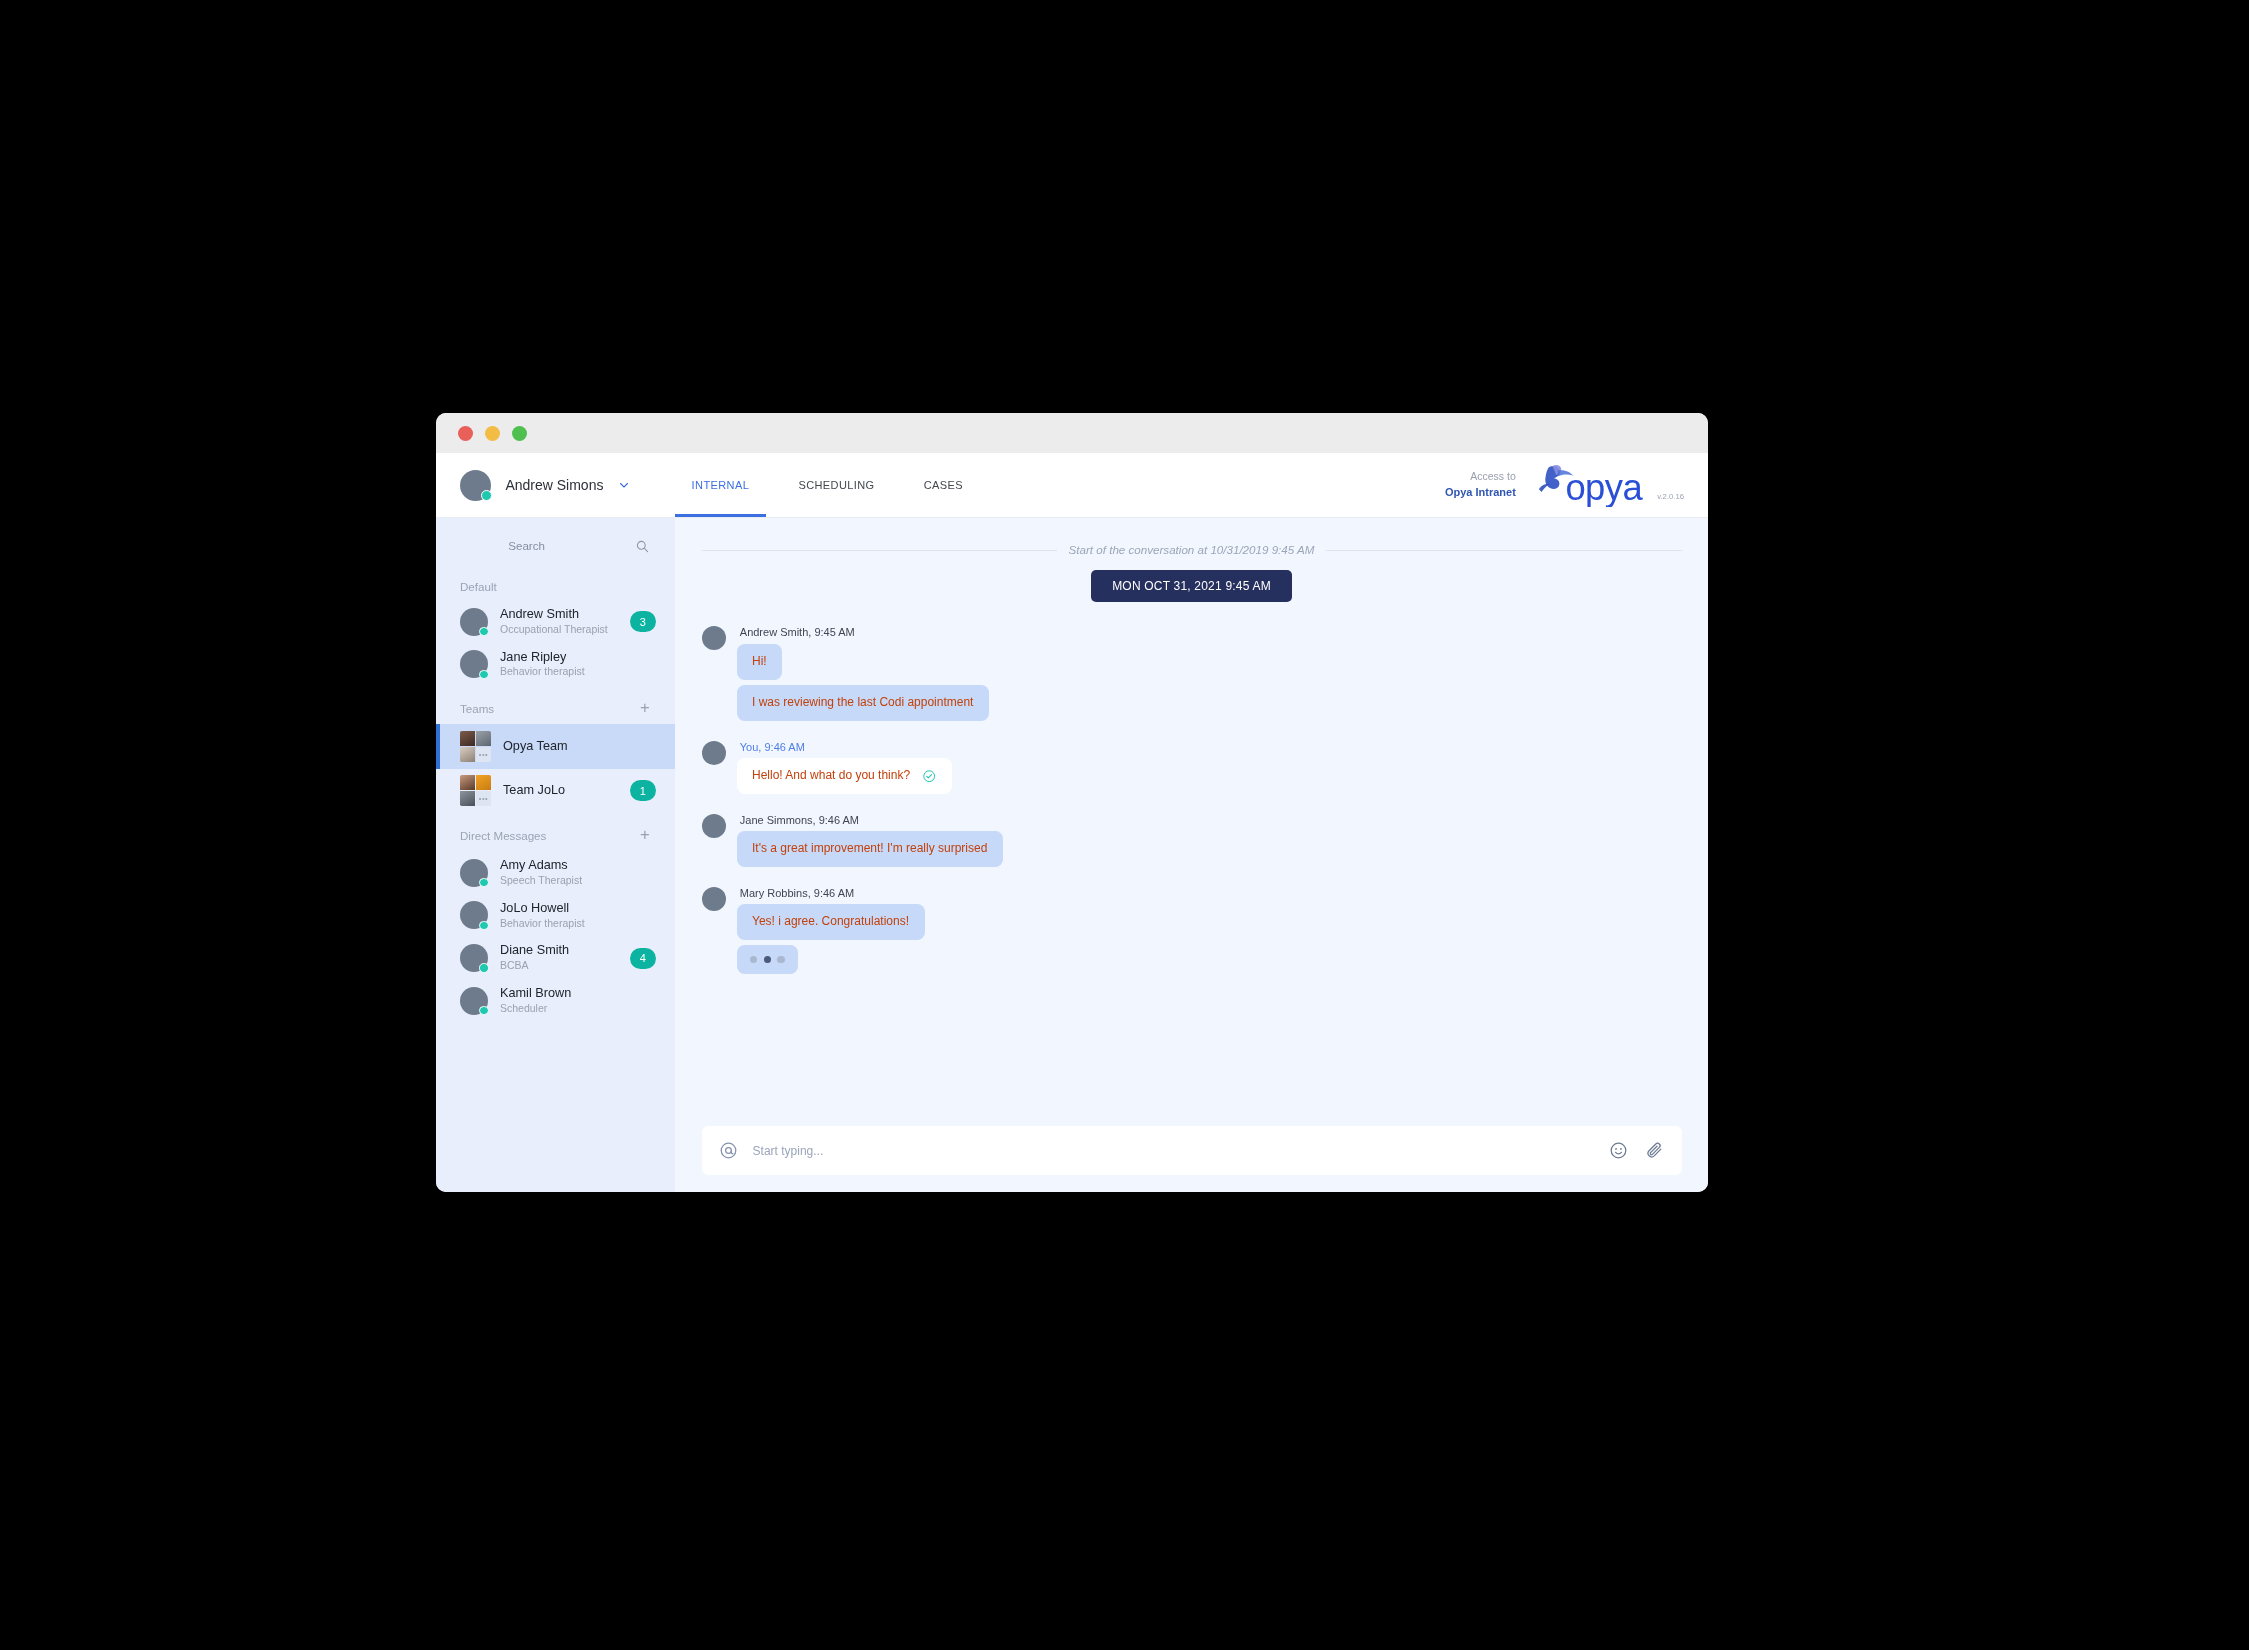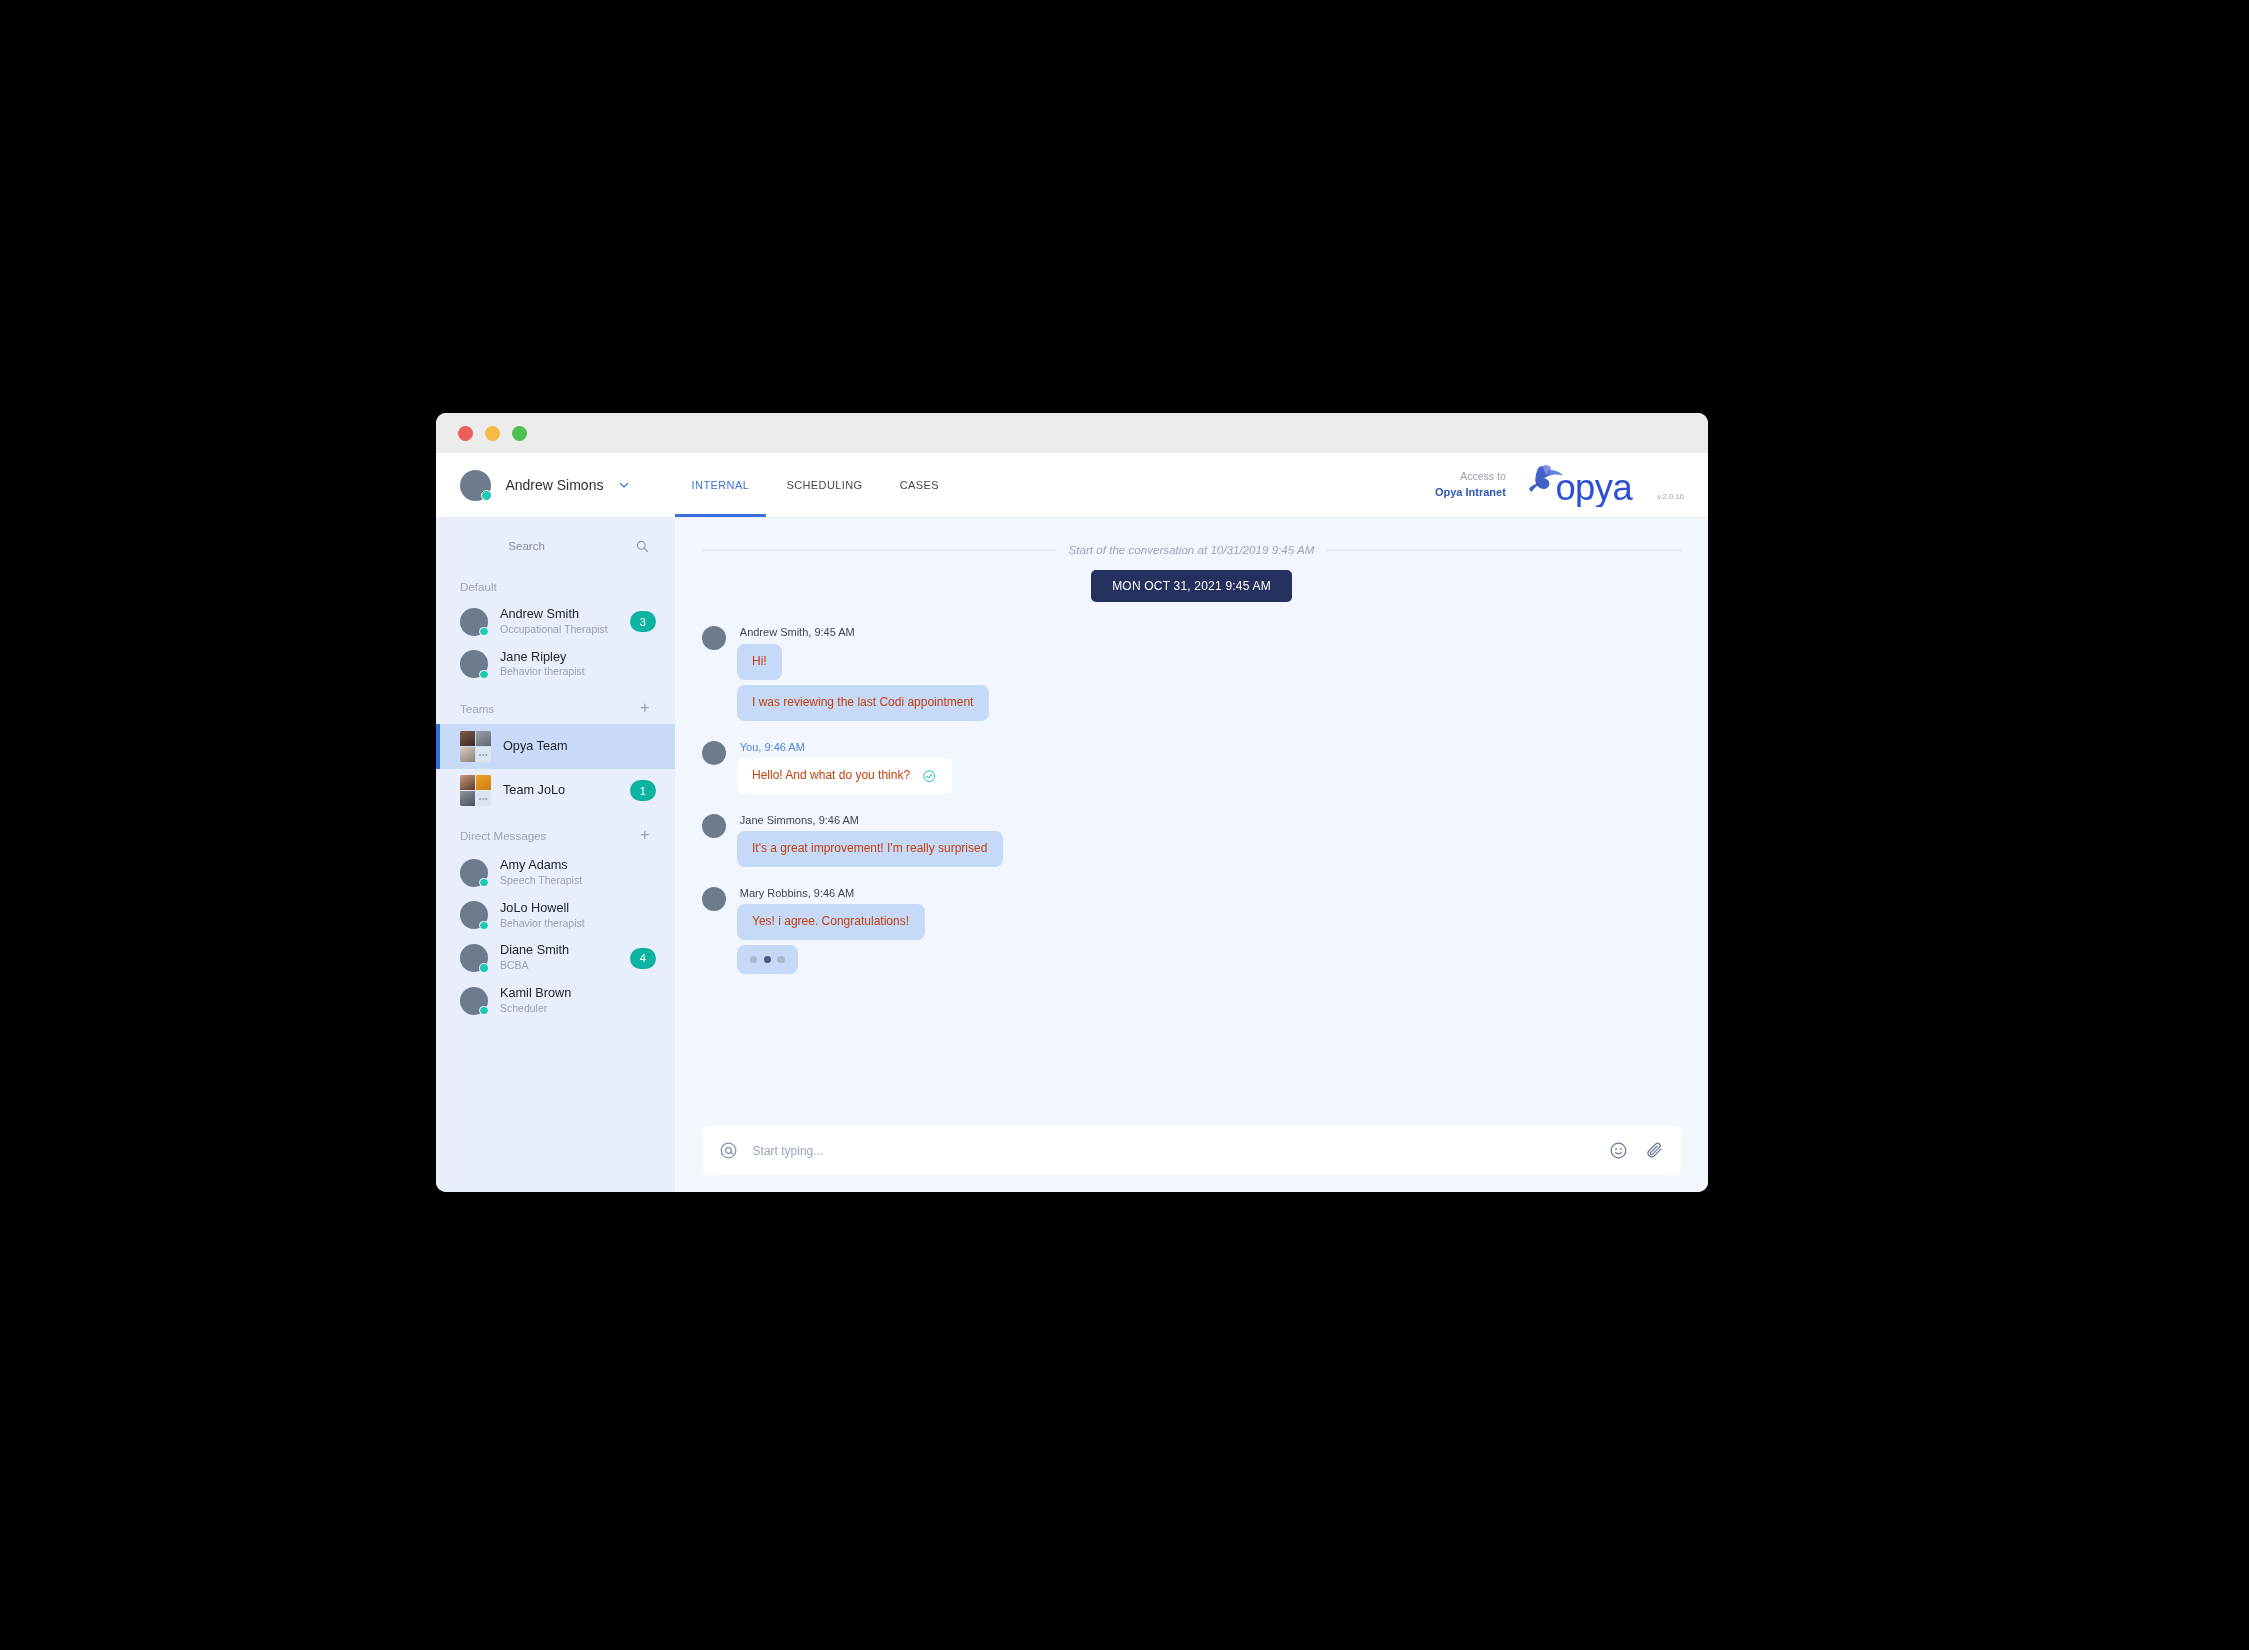--- a/index.html
+++ b/index.html
@@ -58,42 +58,42 @@
   }
   .a56 { width: 31px; height: 31px; }
   .a56 .status { width: 11px; height: 11px; }
   .a50 { width: 28px; height: 28px; }
   .a50 .status { width: 9.4px; height: 9.4px; }
   .a44 { width: 24px; height: 24px; }
 
   .username { font-size: 14px; color: #2b2f38; white-space: nowrap; }
   .chev { width: 12px; height: 12px; flex: none; }
 
-  .tabs { display: flex; gap: 4px; align-self: stretch; align-items: flex-end; }
+  .tabs { display: flex; gap: 16px; align-self: stretch; align-items: flex-end; }
   .tab {
     font-size: 11px; letter-spacing: 0.4px; color: #41464f;
     padding: 0 16.6px; height: 100%;
     display: flex; align-items: center; position: relative;
     cursor: pointer;
   }
   .tab.active { color: #3b6fe0; }
   .tab.active::after {
     content: ""; position: absolute; left: 0; right: 0; bottom: 0;
     height: 2.8px; background: #3b6fe0;
   }
 
   .brandzone {
     margin-left: auto; display: flex; align-items: center; gap: 14.4px;
   }
   .access {
     text-align: right; line-height: 1.45;
   }
   .access .l1 { font-size: 10.5px; color: #98a0ad; }
   .access .l2 { font-size: 11px; color: #2f56b5; font-weight: bold; }
-  .logo { display: flex; align-items: flex-end; gap: 10px; }
+  .logo { display: flex; align-items: flex-end; gap: 0; }
   .logo .ver { font-size: 7.7px; color: #9aa3b2; padding-bottom: 5.5px; }
 
   
   .body { display: flex; height: calc(100% - 105px); }
 
   
   .sidebar {
     width: 239px; flex: none;
     background: #e8eefb;
     padding-top: 8.8px;

